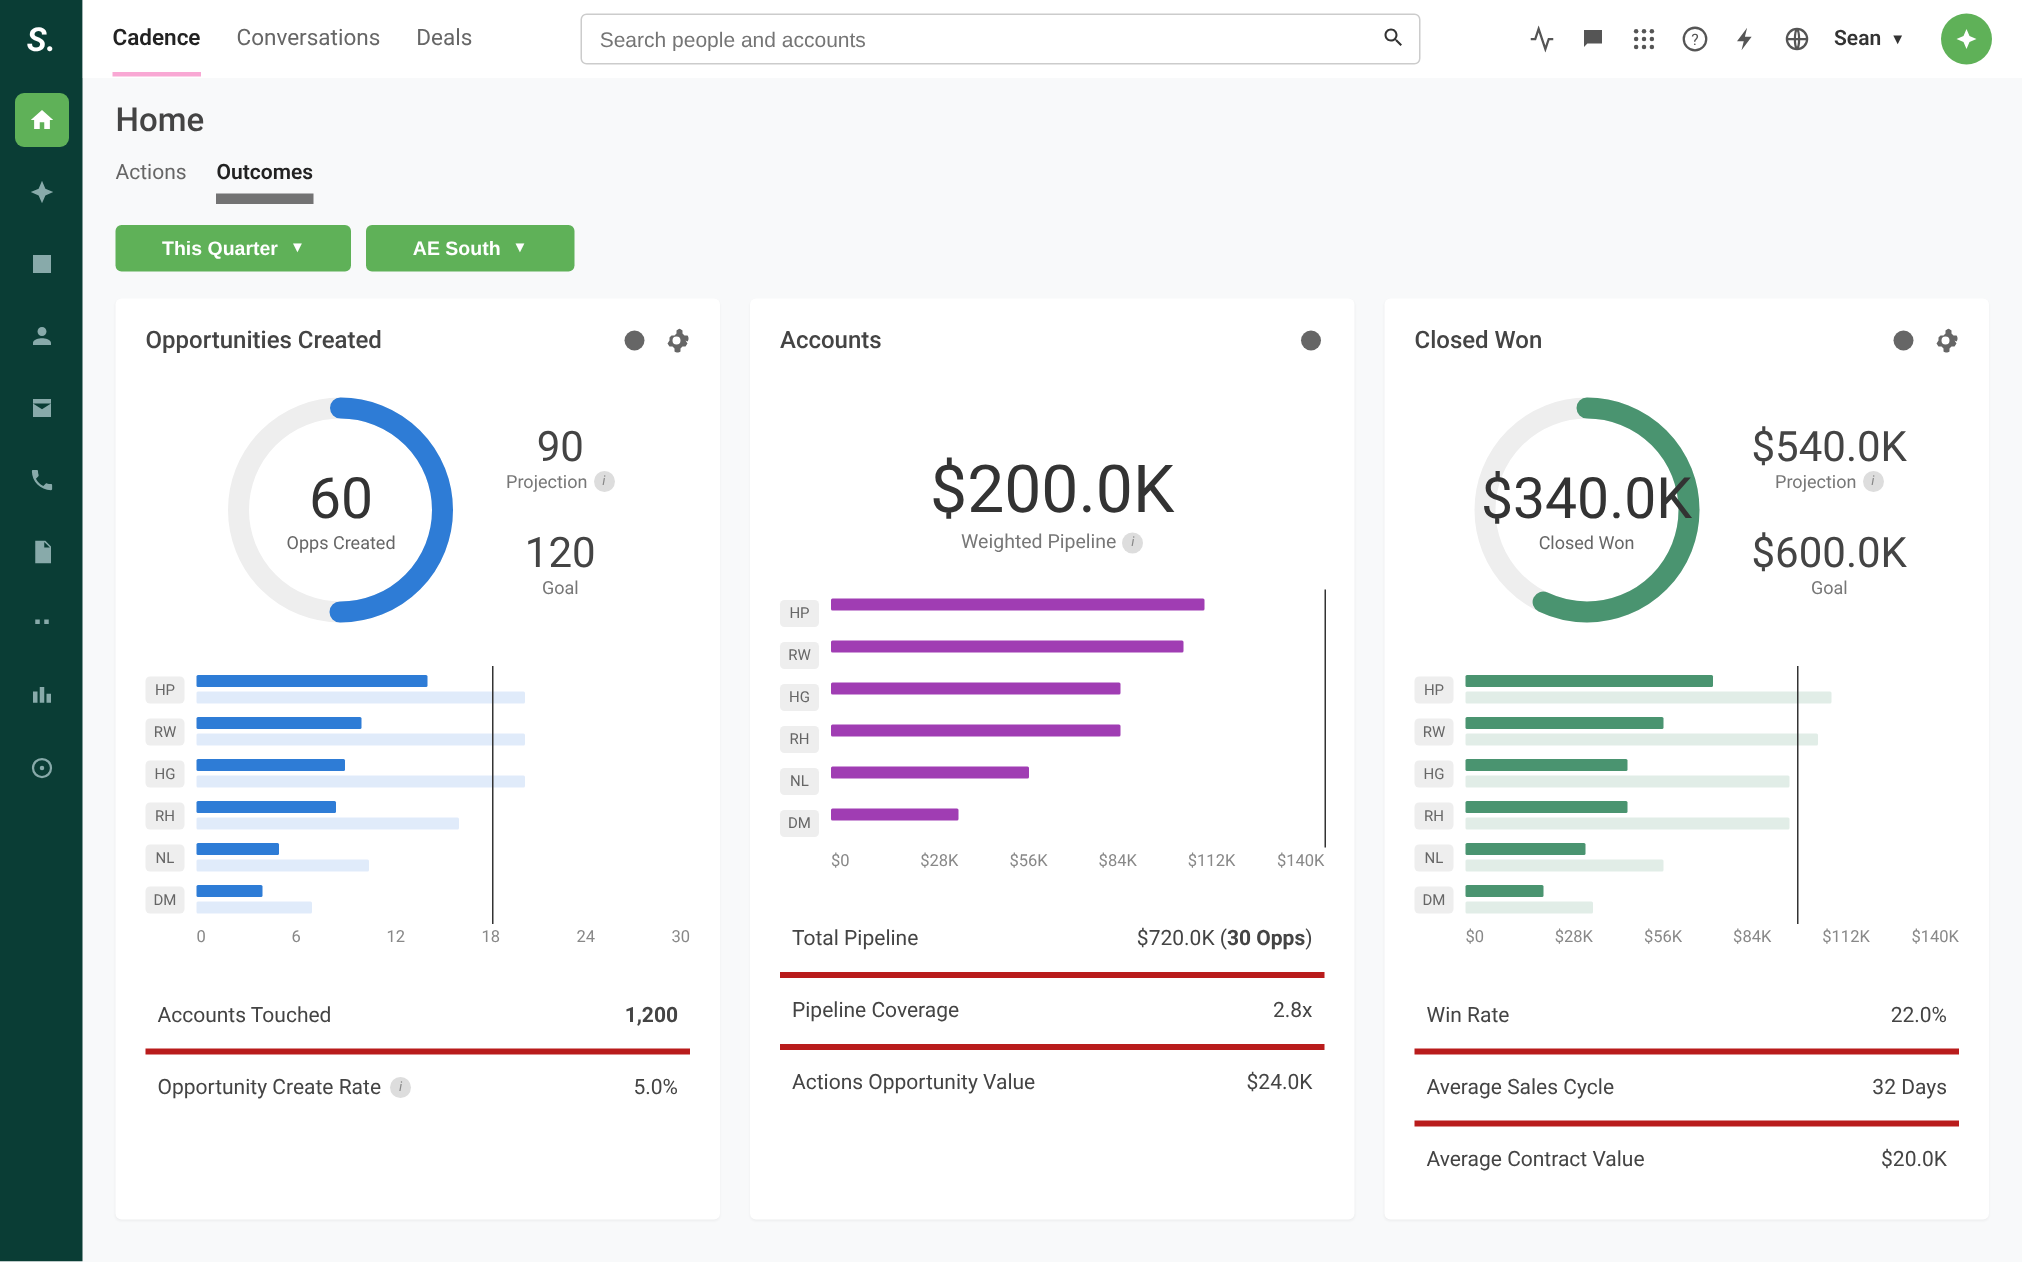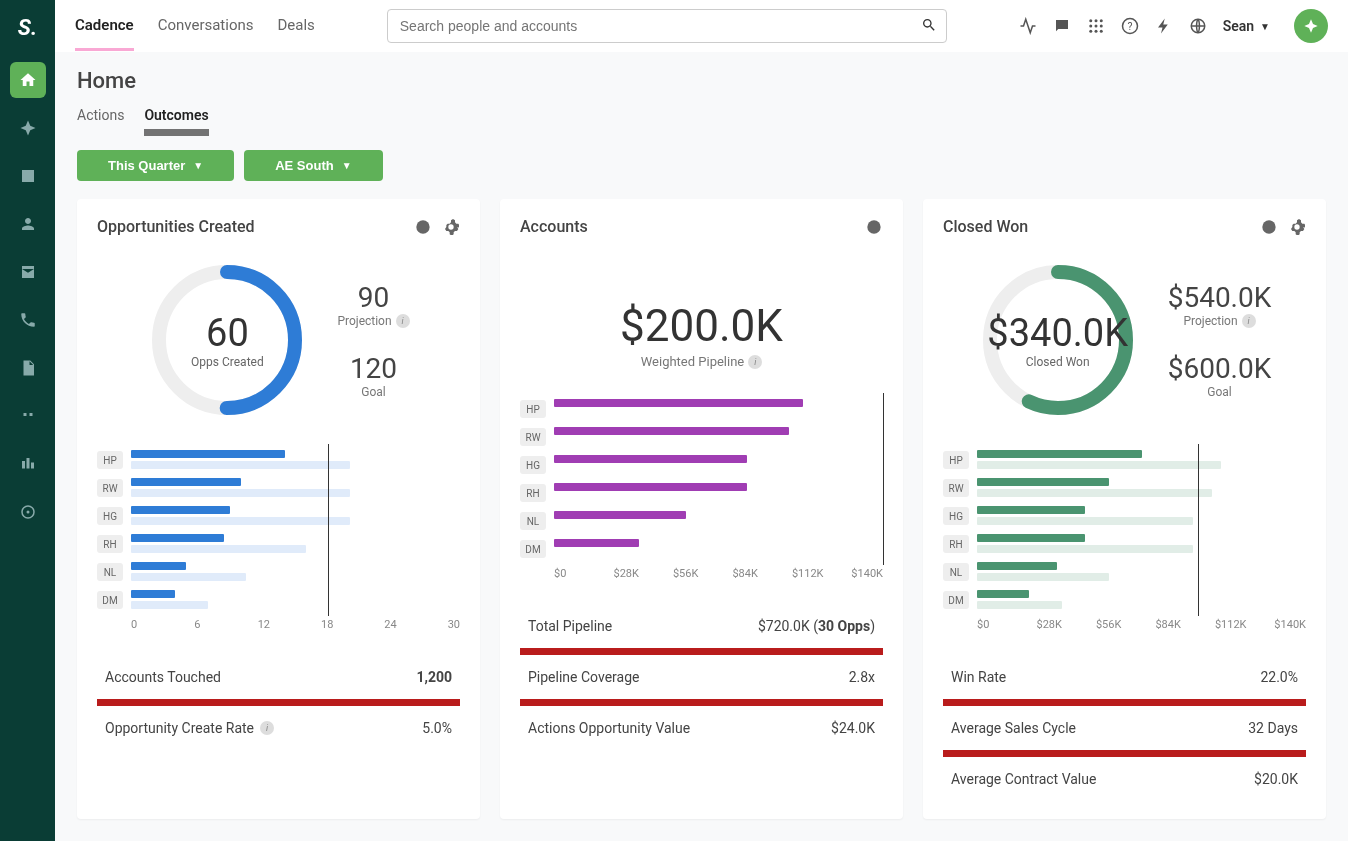--- a/index.html
+++ b/index.html
@@ -53,21 +53,21 @@
 .hbar-row { display: flex; align-items: center; margin-bottom: 8px; position: relative; }
 .hbar-label { width: 26px; height: 18px; background: #eee; border-radius: 3px; font-size: 10px; color: #666; display: flex; align-items: center; justify-content: center; margin-right: 8px; flex-shrink: 0; }
 .hbar-track { flex: 1; position: relative; height: 20px; }
 .hbar-bar { position: absolute; height: 8px; border-radius: 1px; }
 .hbar-bar.primary { top: 0; }
 .hbar-bar.secondary { top: 11px; opacity: 0.35; }
 .axis { display: flex; margin-left: 34px; font-size: 11px; color: #888; position: relative; }
 .axis span { flex: 1; text-align: left; }
 .axis span:last-child { text-align: right; flex: 0 0 auto; }
 .stats-list { margin-top: 24px; }
-.stat-row { display: flex; justify-content: space-between; padding: 14px 8px; border-bottom: 7px solid #b91c1c; font-size: 14px; color: #444; }
+.stat-row { display: flex; justify-content: space-between; padding: 14px 8px; border-bottom: 4px solid #b91c1c; font-size: 14px; color: #444; }
 .stat-row:last-child { border-bottom: none; }
 .stat-label { display: flex; align-items: center; gap: 6px; }
 .stat-value { font-weight: 400; }
 .stat-value.bold { font-weight: 700; }
 .info-dot { width: 14px; height: 14px; border-radius: 50%; background: #ddd; color: #888; display: inline-flex; align-items: center; justify-content: center; font-size: 9px; font-style: italic; }
 .chevron { font-size: 10px; }
 </style>
 </head>
 <body>
 

